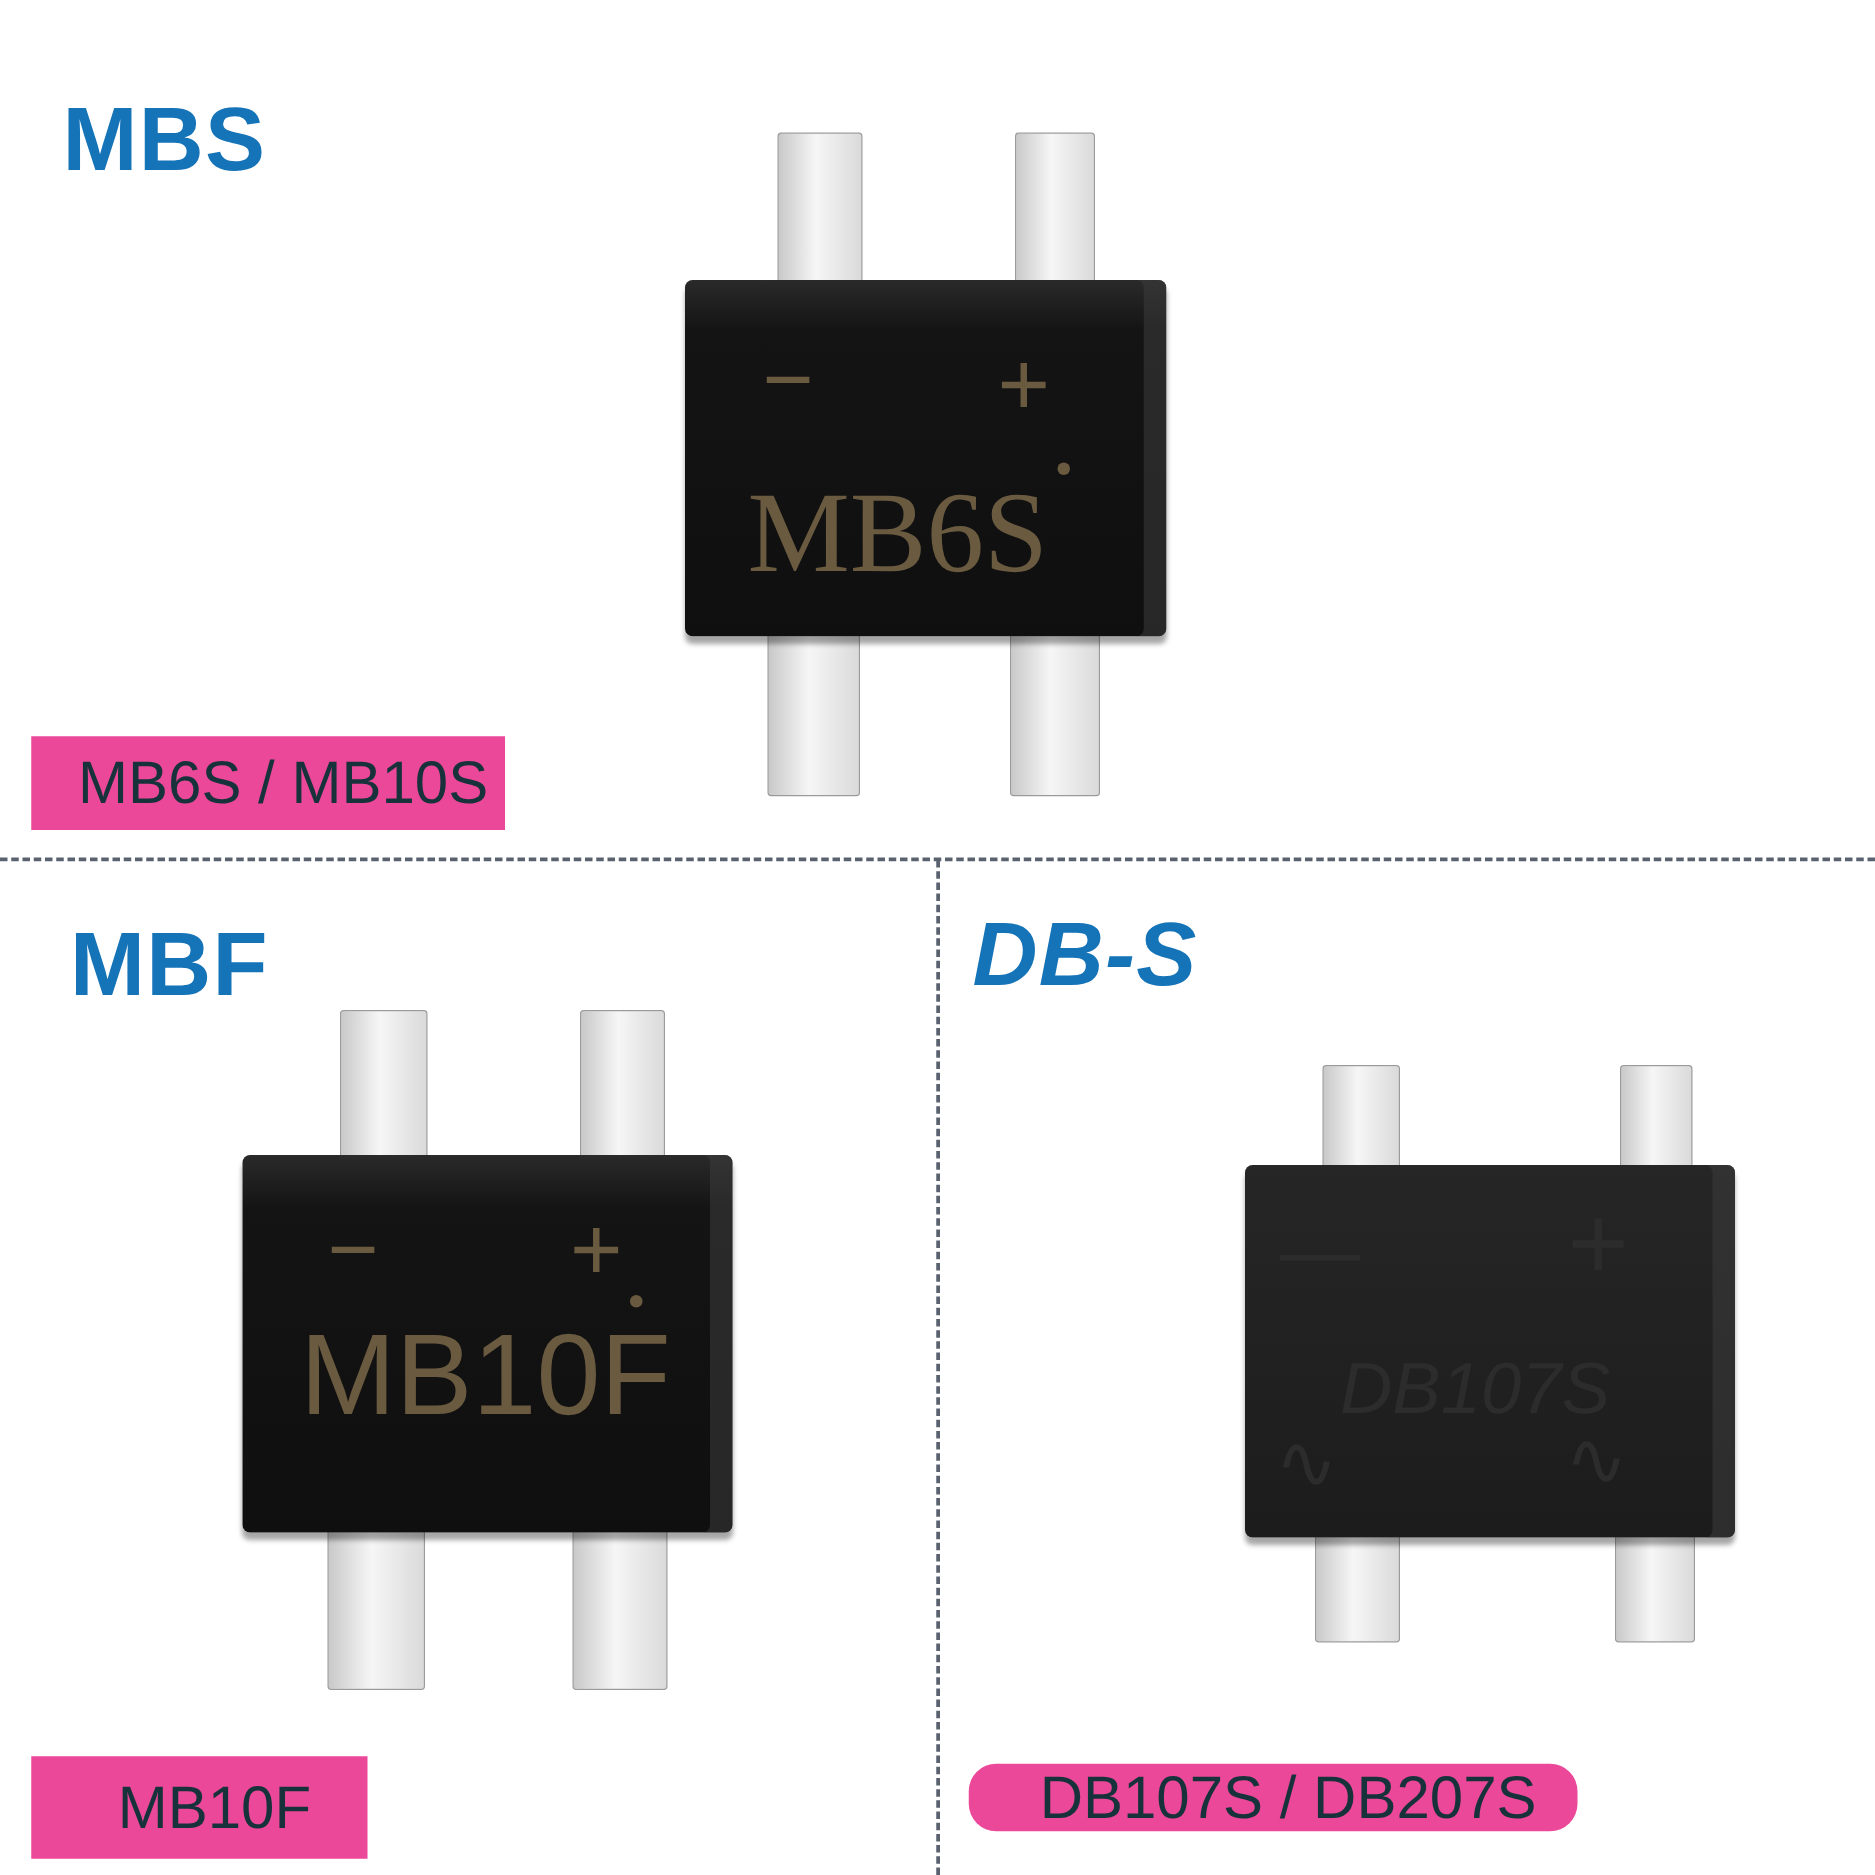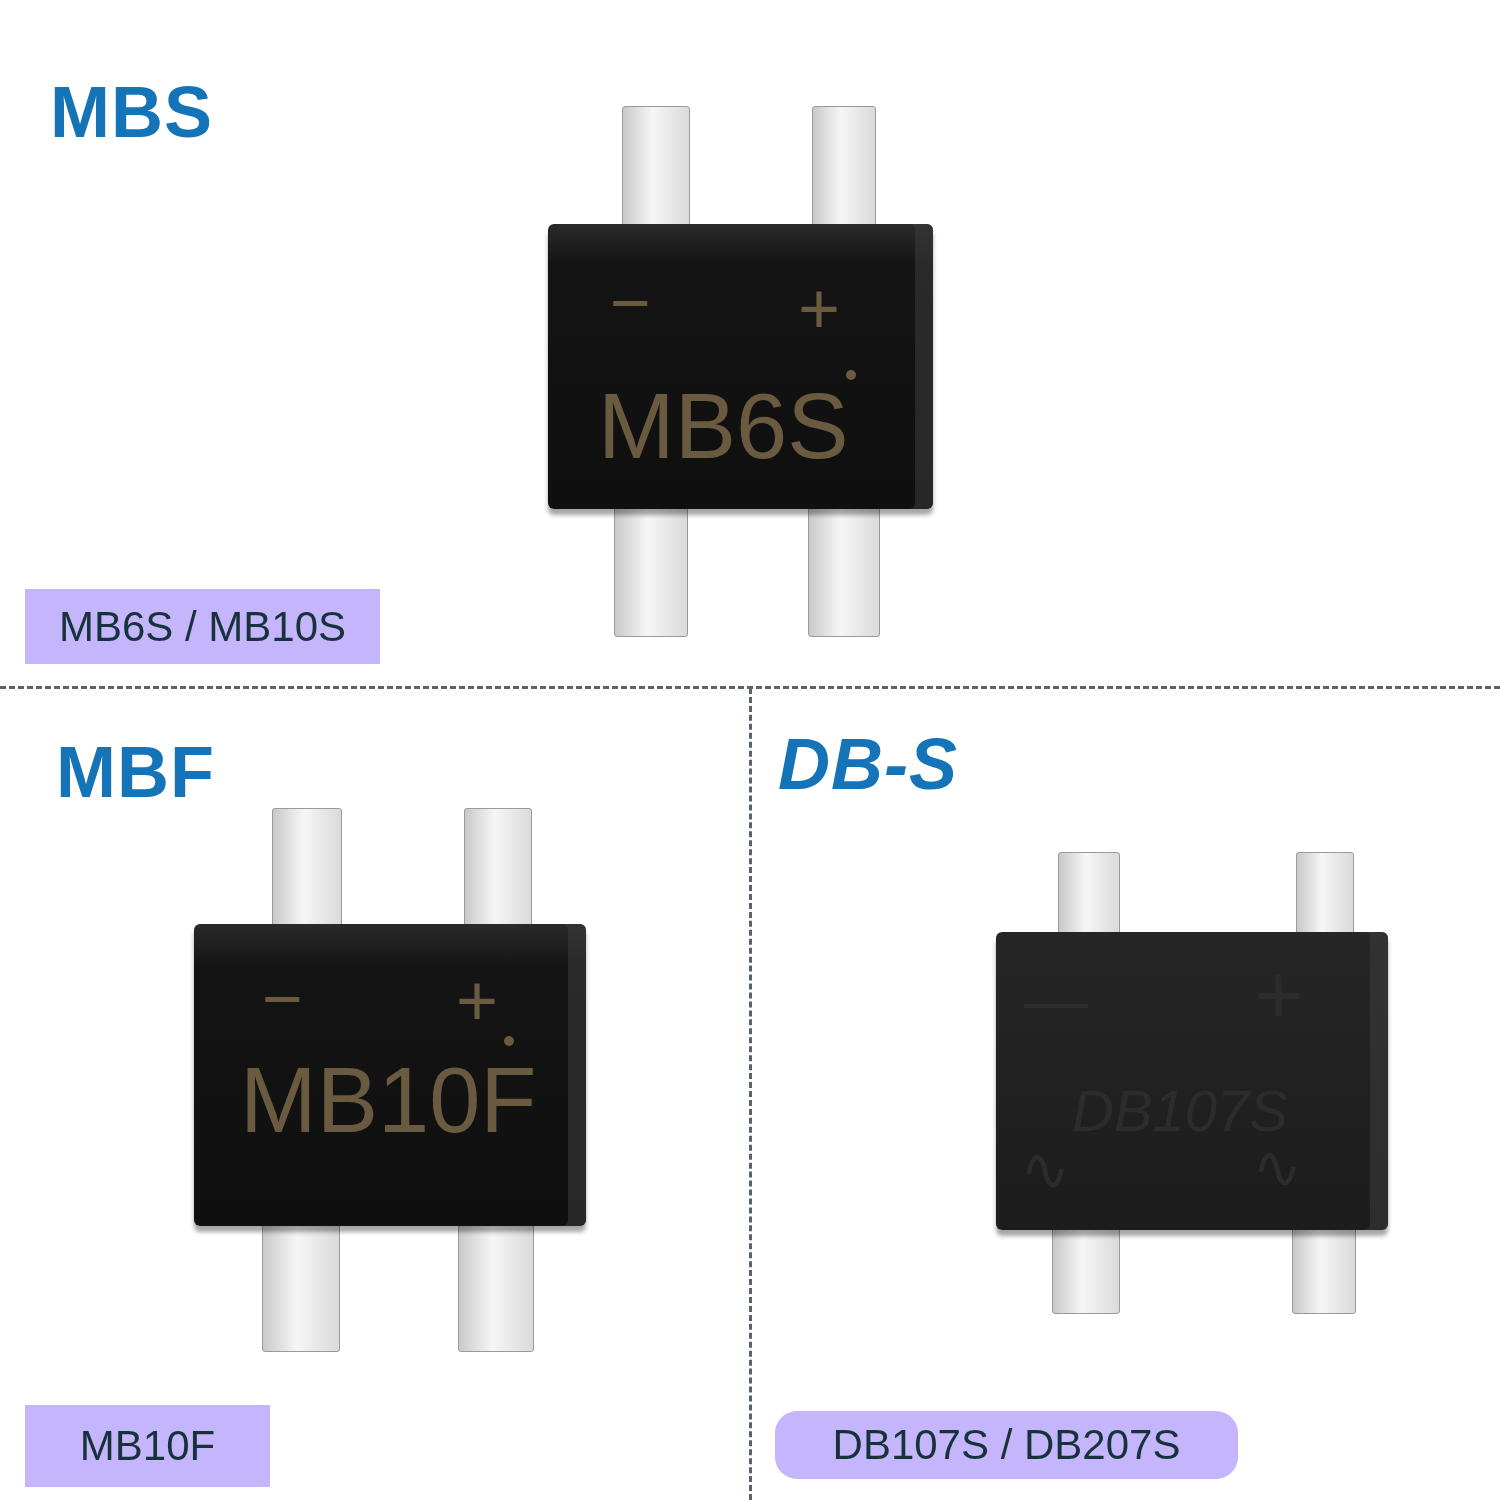--- a/index.html
+++ b/index.html
@@ -1,20 +1,20 @@
 <!DOCTYPE html>
 <html><head>
 <meta charset="utf-8">
 <style>
   html, body { margin:0; padding:0; background:#ffffff; }
   body { width:1500px; height:1500px; position:relative; overflow:hidden; font-family:"Liberation Sans", sans-serif; }
   .h-divider { position:absolute; left:0; top:686px; width:1500px; height:0; border-top:3px dashed #5a6270; }
   .v-divider { position:absolute; left:749px; top:688px; width:0; height:812px; border-left:3px dashed #5a6270; }
   .section-title { position:absolute; font-weight:bold; color:#1573b8; font-size:72px; line-height:1; letter-spacing:1px; }
-  .label-box { position:absolute; background:#c4b5fd; color:#17323a; font-size:42px; display:flex; align-items:center; justify-content:center; }
+  .label-box { position:absolute; background:#ec4899; color:#17323a; font-size:48px; display:flex; align-items:center; justify-content:center;padding-left:24px; }
   .chip { position:absolute; }
   .body { position:absolute; background:linear-gradient(180deg,#2a2a2a 0%,#141414 14%,#0f0f0f 100%); border-radius:6px; box-shadow: inset -18px 0 0 rgba(60,60,60,0.55), 0 6px 4px rgba(0,0,0,0.35); }
   .lead { position:absolute; background:linear-gradient(90deg,#c9c9c9,#f6f6f6 45%,#dadada); border:1px solid #9a9a9a; border-radius:3px; }
   .mark { position:absolute; color:#6a5a40; font-family:"Liberation Sans", sans-serif; line-height:1; }
   .dbmark { color:#2c2c2c; font-style:italic; }
   .dot { position:absolute; width:10px; height:10px; border-radius:50%; background:#6a5a40; }
 </style>
 </head>
 <body>
 
@@ -25,21 +25,21 @@
   <div class="section-title" style="left:50px;top:76px;">MBS</div>
   <div class="chip" style="left:540px;top:100px;width:420px;height:540px;">
     <div class="lead" style="left:82px;top:6px;width:66px;height:128px;"></div>
     <div class="lead" style="left:272px;top:6px;width:62px;height:128px;"></div>
     <div class="lead" style="left:74px;top:400px;width:72px;height:135px;"></div>
     <div class="lead" style="left:268px;top:400px;width:70px;height:135px;"></div>
     <div class="body" style="left:8px;top:124px;width:385px;height:285px;"></div>
     <div class="mark" style="left:70px;top:168px;font-size:70px;">−</div>
     <div class="mark" style="left:258px;top:172px;font-size:72px;">+</div>
     <div class="dot" style="left:306px;top:270px;"></div>
-    <div class="mark" style="left:58px;top:280px;font-size:92px;">MB6S</div>
+    <div class="mark" style="left:58px;top:280px;font-size:92px;font-family:Liberation Serif, serif;">MB6S</div>
   </div>
   <div class="label-box" style="left:25px;top:589px;width:355px;height:75px;">MB6S / MB10S</div>
 </div>
 
 <div>
   <div class="section-title" style="left:56px;top:736px;">MBF</div>
   <div class="chip" style="left:180px;top:800px;width:420px;height:560px;">
     <div class="lead" style="left:92px;top:8px;width:68px;height:130px;"></div>
     <div class="lead" style="left:284px;top:8px;width:66px;height:130px;"></div>
     <div class="lead" style="left:82px;top:415px;width:76px;height:135px;"></div>
@@ -60,14 +60,14 @@
     <div class="lead" style="left:316px;top:12px;width:56px;height:86px;"></div>
     <div class="lead" style="left:72px;top:380px;width:66px;height:92px;"></div>
     <div class="lead" style="left:312px;top:380px;width:62px;height:92px;"></div>
     <div class="body" style="left:16px;top:92px;width:392px;height:298px;background:linear-gradient(180deg,#262626,#1c1c1c);"></div>
     <div class="mark dbmark" style="left:44px;top:128px;font-size:64px;font-style:normal;">—</div>
     <div class="mark dbmark" style="left:274px;top:112px;font-size:84px;font-style:normal;font-weight:200;">+</div>
     <div class="mark dbmark" style="left:92px;top:242px;font-size:58px;">DB107S</div>
     <div class="mark dbmark" style="left:40px;top:300px;font-size:60px;font-style:normal;">∿</div>
     <div class="mark dbmark" style="left:272px;top:298px;font-size:60px;font-style:normal;">∿</div>
   </div>
-  <div class="label-box" style="left:775px;top:1411px;width:463px;height:68px;border-radius:22px;">DB107S / DB207S</div>
+  <div class="label-box" style="left:775px;top:1411px;width:463px;height:54px;border-radius:22px;">DB107S / DB207S</div>
 </div>
 
 </body></html>

